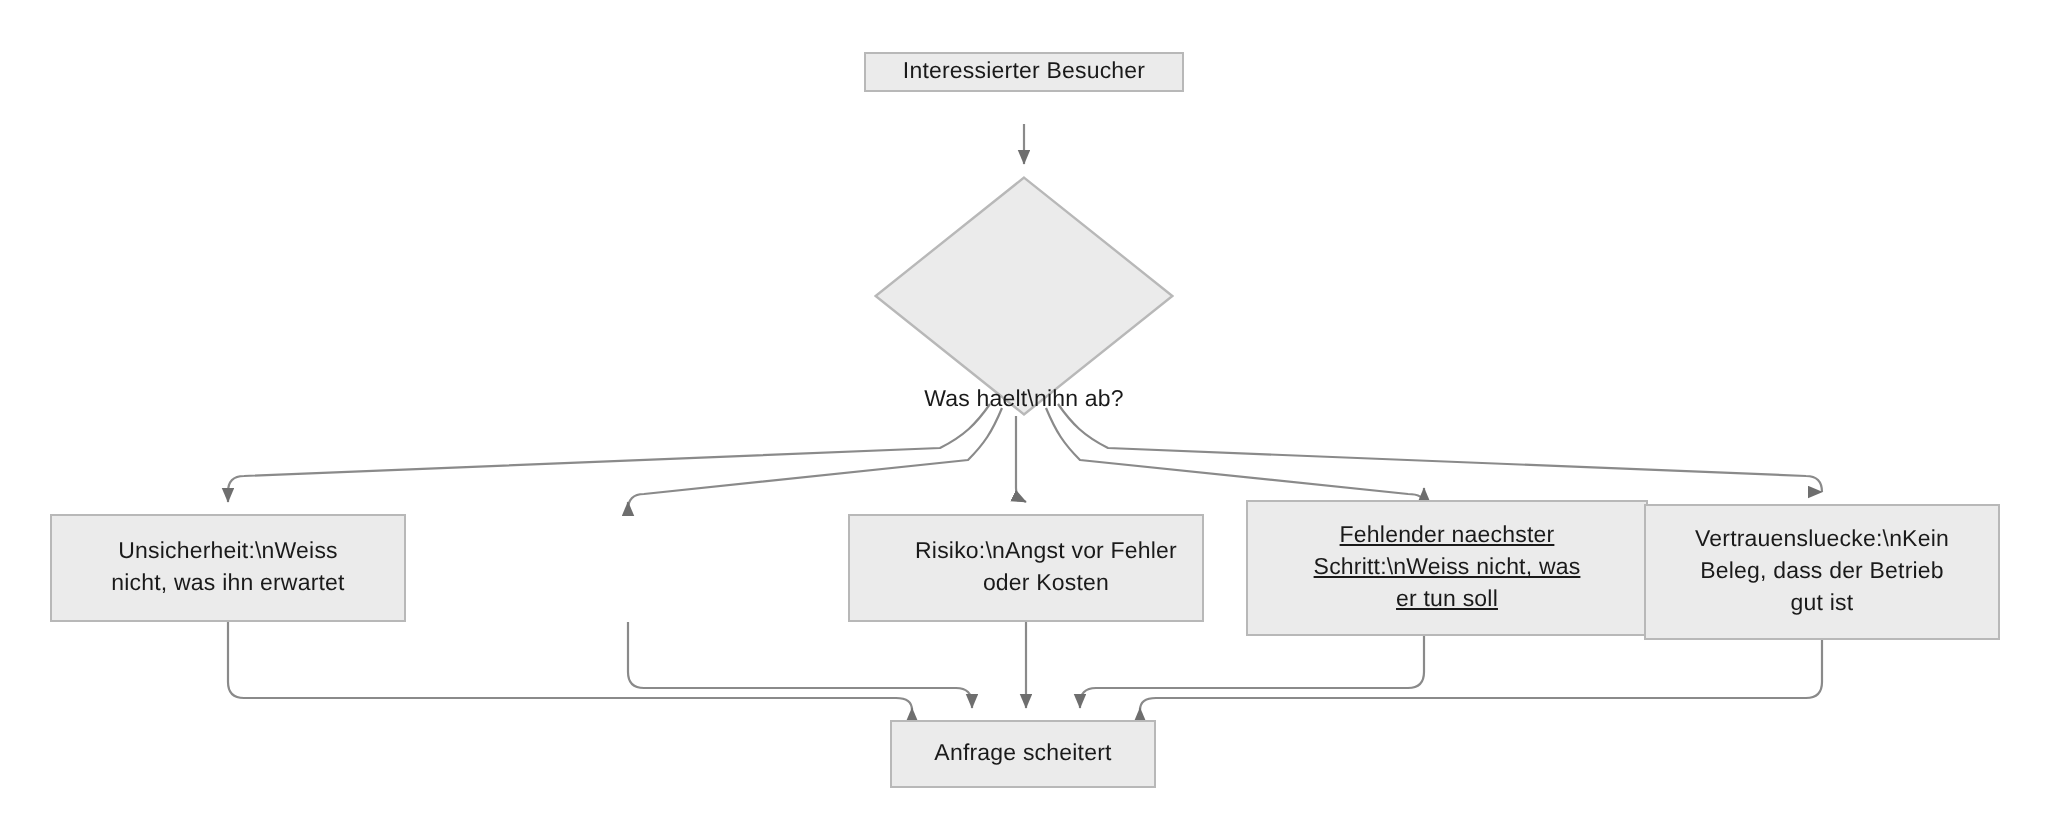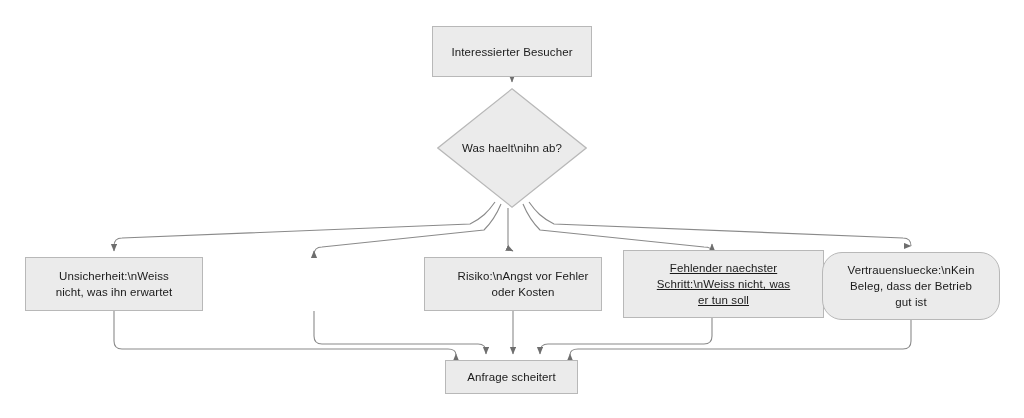--- a/index.html
+++ b/index.html
@@ -39,20 +39,21 @@
     background: #ebebeb;
     border: 1px solid #b8b8b8;
   }
   .box .label {
     padding: 0 8px;
     white-space: pre-line;
   }
   .diamond-wrap {
     background: transparent;
     border: none;
+    align-items: flex-end;
   }
   .diamond-shape {
     position: absolute;
     left: 0;
     top: 0;
     width: 100%;
     height: 100%;
   }
   .diamond-wrap .label {
     position: relative;
@@ -98,21 +99,21 @@
       <path d="M513,311 L513,354" marker-end="url(#arrow)"></path>
 
       <path d="M712,318 L712,336 Q712,344 704,344
                L548,344 Q540,344 540,352 L540,354" marker-end="url(#arrow)"></path>
 
       <path d="M911,320 L911,341 Q911,349 903,349
                L578,349 Q570,349 570,355 L570,354" marker-end="url(#arrow)"></path>
     </g>
   </svg>
 
-  <div class="node box" style="left:432px; top:26px; width:160px; height:51px;">
+  <div class="node box" style="left:432px; top:26px; width:160px; height:20px;">
     <span class="label">Interessierter Besucher</span>
   </div>
 
   <div class="node diamond-wrap" style="left:437px; top:88px; width:150px; height:120px;">
     <svg class="diamond-shape" viewBox="0 0 150 120" preserveAspectRatio="none">
       <polygon points="75,0.8 149.2,60 75,119.2 0.8,60" fill="#ebebeb" stroke="#b8b8b8" stroke-width="1.2"></polygon>
     </svg>
     <span class="label">Was haelt\nihn ab?</span>
   </div>
 
@@ -126,21 +127,21 @@
     <span class="label">Risiko:\nAngst vor Fehler
 oder Kosten</span>
   </div>
 
   <div class="node box" style="left:623px; top:250px; width:201px; height:68px;text-decoration:underline;">
     <span class="label">Fehlender naechster
 Schritt:\nWeiss nicht, was
 er tun soll</span>
   </div>
 
-  <div class="node box" style="left:822px; top:252px; width:178px; height:68px;border-radius:20px;">
+  <div class="node box" style="left:822px; top:252px; width:178px; height:68px;">
     <span class="label">Vertrauensluecke:\nKein
 Beleg, dass der Betrieb
 gut ist</span>
   </div>
 
   <div class="node box" style="left:445px; top:360px; width:133px; height:34px;">
     <span class="label">Anfrage scheitert</span>
   </div>
 
 </div>

